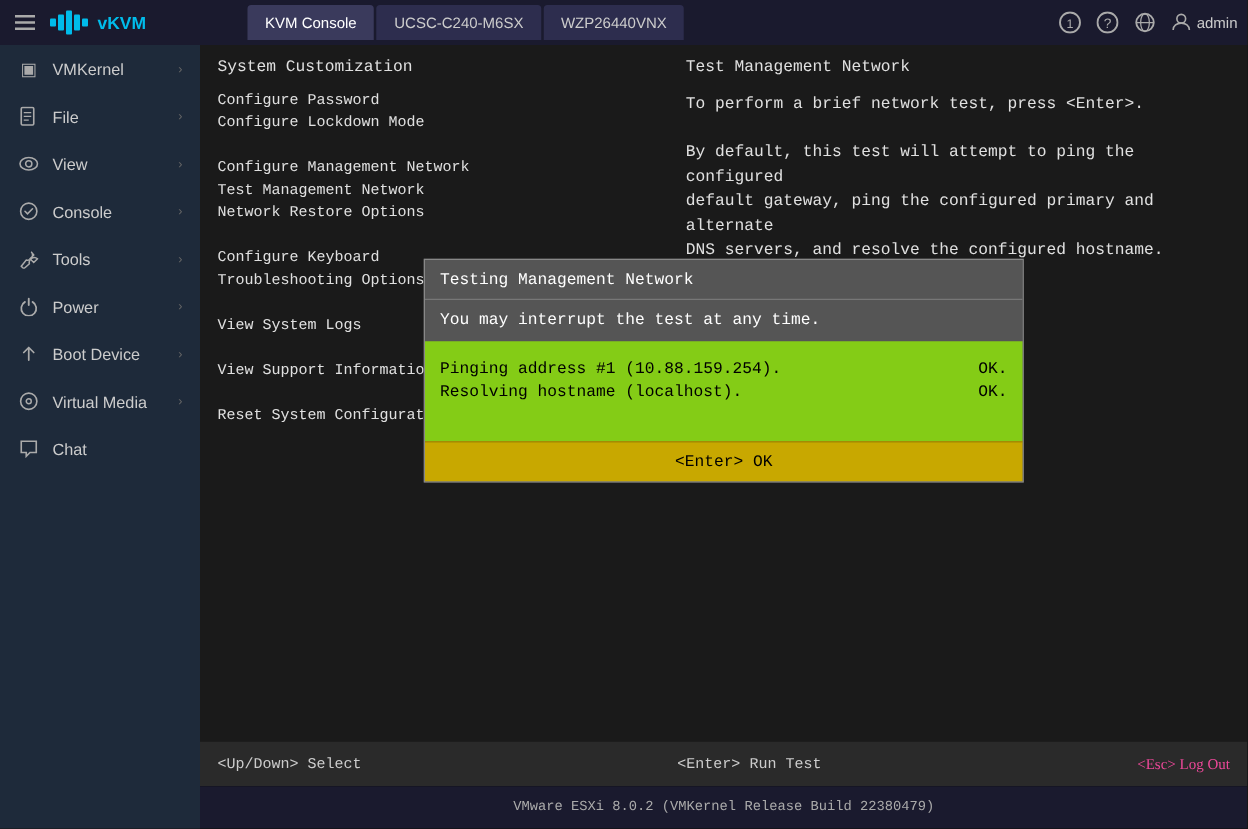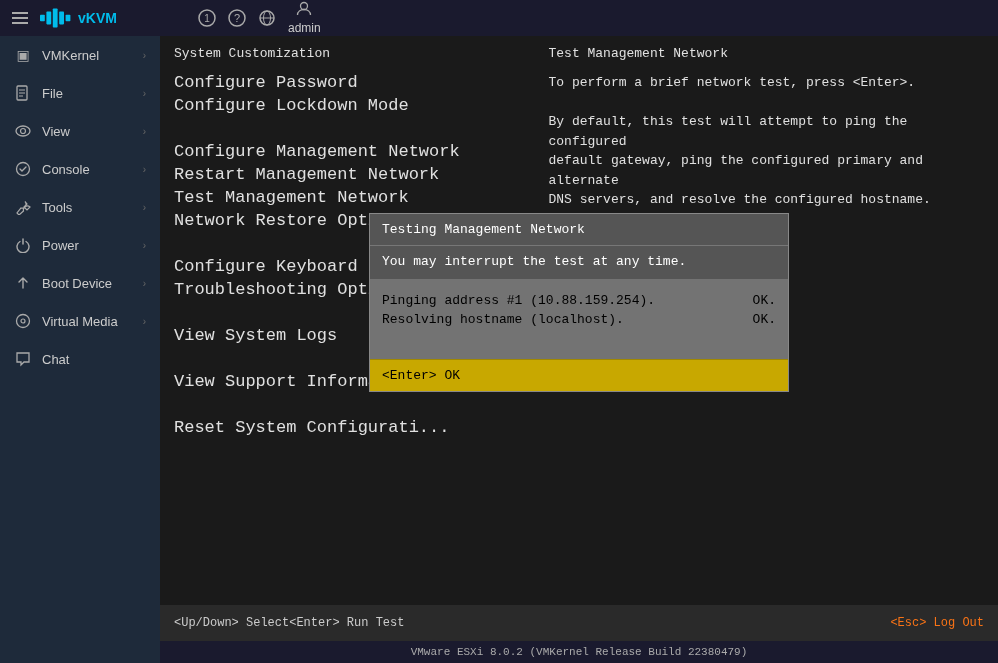--- a/index.html
+++ b/index.html
@@ -65,21 +65,20 @@
       color: #aaa;
       font-size: 14px;
       cursor: pointer;
     }
     .topbar-user {
       display: flex;
       align-items: center;
       gap: 4px;
       color: #ccc;
       font-size: 12px;
-      flex-direction: column;
     }
 
     
     .main-layout {
       display: flex;
       flex: 1;
       overflow: hidden;
     }
 
     
@@ -155,81 +154,81 @@
 
     .esxi-title {
       font-size: 13px;
       color: #e0e0e0;
       margin-bottom: 12px;
     }
 
     .esxi-menu-item {
       color: #e0e0e0;
       margin-bottom: 4px;
-      font-size: 17px;
+      font-size: 12px;
       white-space: pre;
     }
 
     .esxi-desc-text {
       color: #e0e0e0;
       font-size: 13px;
       line-height: 1.5;
       white-space: pre-wrap;
     }
 
     
     .dialog-overlay {
       position: absolute;
       top: 0; left: 0; right: 0; bottom: 36px;
       display: flex;
       align-items: center;
       justify-content: center;
       pointer-events: none;
     }
     .dialog-box {
-      width: 420px;
+      width: 480px;
       background: #555;
       border: 1px solid #888;
       pointer-events: all;
     }
     .dialog-header {
       background: #555;
       color: #fff;
       font-family: 'Courier New', monospace;
       font-size: 13px;
       padding: 8px 12px;
       border-bottom: 1px solid #777;
     }
     .dialog-body-text {
       background: #555;
       color: #fff;
       font-family: 'Courier New', monospace;
       font-size: 13px;
       padding: 8px 12px 10px;
     }
     .dialog-content {
-      background: #737373;
+      background: #84cc16;
       color: #000;
       font-family: 'Courier New', monospace;
       font-size: 13px;
       padding: 14px 12px;
       min-height: 80px;
     }
     .dialog-content-line {
       display: flex;
       justify-content: space-between;
       margin-bottom: 4px;
     }
     .dialog-footer {
       background: #c8a800;
       color: #000;
       font-family: 'Courier New', monospace;
       font-size: 13px;
       padding: 8px 12px;
-      text-align: left;
+      text-align: center;
       border-top: 1px solid #a08800;
     }
 
     
     .status-bar {
       height: 36px;
       background: #2a2a2a;
       display: flex;
       align-items: center;
       padding: 0 14px;
@@ -238,30 +237,32 @@
       color: #ccc;
       flex-shrink: 0;
       gap: 0;
     }
     .status-bar-left {
       flex: 0 0 auto;
       color: #ccc;
     }
     .status-bar-center {
       flex: 1;
+      text-align: center;
       color: #ccc;
     }
     .status-bar-right {
       flex: 0 0 auto;
-      color: #f97316;
+      color: #ec4899;
+      font-family: Liberation Serif, serif;
     }
 
     
     .info-bar {
-      height: 22px;
+      height: 34px;
       background: #1a1a2e;
       display: flex;
       align-items: center;
       justify-content: center;
       font-family: 'Courier New', monospace;
       font-size: 11px;
       color: #aaa;
       flex-shrink: 0;
     }
 
@@ -292,20 +293,25 @@
   <div class="topbar-logo">
     <svg class="topbar-logo-icon" viewBox="0 0 40 24" fill="none">
       <rect x="0" y="8" width="6" height="8" rx="1" fill="#00bceb"></rect>
       <rect x="8" y="4" width="6" height="16" rx="1" fill="#00bceb"></rect>
       <rect x="16" y="0" width="6" height="24" rx="1" fill="#00bceb"></rect>
       <rect x="24" y="4" width="6" height="16" rx="1" fill="#00bceb"></rect>
       <rect x="32" y="8" width="6" height="8" rx="1" fill="#00bceb"></rect>
     </svg>
     <span>vKVM</span>
   </div>
+  <div class="topbar-tabs">
+    <div class="topbar-tab active">KVM Console</div>
+    <div class="topbar-tab">UCSC-C240-M6SX</div>
+    <div class="topbar-tab">WZP26440VNX</div>
+  </div>
   <div class="topbar-right">
     <div class="topbar-right-icon">
       <svg width="18" height="18" viewBox="0 0 18 18" fill="none">
         <circle cx="9" cy="9" r="8" stroke="#aaa" stroke-width="1.5"></circle>
         <text x="9" y="13" text-anchor="middle" fill="#aaa" font-size="10" font-family="Arial">1</text>
       </svg>
     </div>
     <div class="topbar-right-icon">
       <svg width="18" height="18" viewBox="0 0 18 18" fill="none">
         <circle cx="9" cy="9" r="8" stroke="#aaa" stroke-width="1.5"></circle>
@@ -420,21 +426,20 @@
   <div class="kvm-area">
 
     <div class="esxi-screen">
       <div class="esxi-columns">
         <div class="esxi-left">
           <div class="esxi-title">System Customization</div>
           <div class="esxi-menu-item">Configure Password</div>
           <div class="esxi-menu-item">Configure Lockdown Mode</div>
           <div class="esxi-menu-item">&nbsp;</div>
           <div class="esxi-menu-item">Configure Management Network</div>
-          <div class="esxi-menu-item">Restart Management Network</div>
           <div class="esxi-menu-item">Test Management Network</div>
           <div class="esxi-menu-item">Network Restore Options</div>
           <div class="esxi-menu-item">&nbsp;</div>
           <div class="esxi-menu-item">Configure Keyboard</div>
           <div class="esxi-menu-item">Troubleshooting Options</div>
           <div class="esxi-menu-item">&nbsp;</div>
           <div class="esxi-menu-item">View System Logs</div>
           <div class="esxi-menu-item">&nbsp;</div>
           <div class="esxi-menu-item">View Support Information</div>
           <div class="esxi-menu-item">&nbsp;</div>

